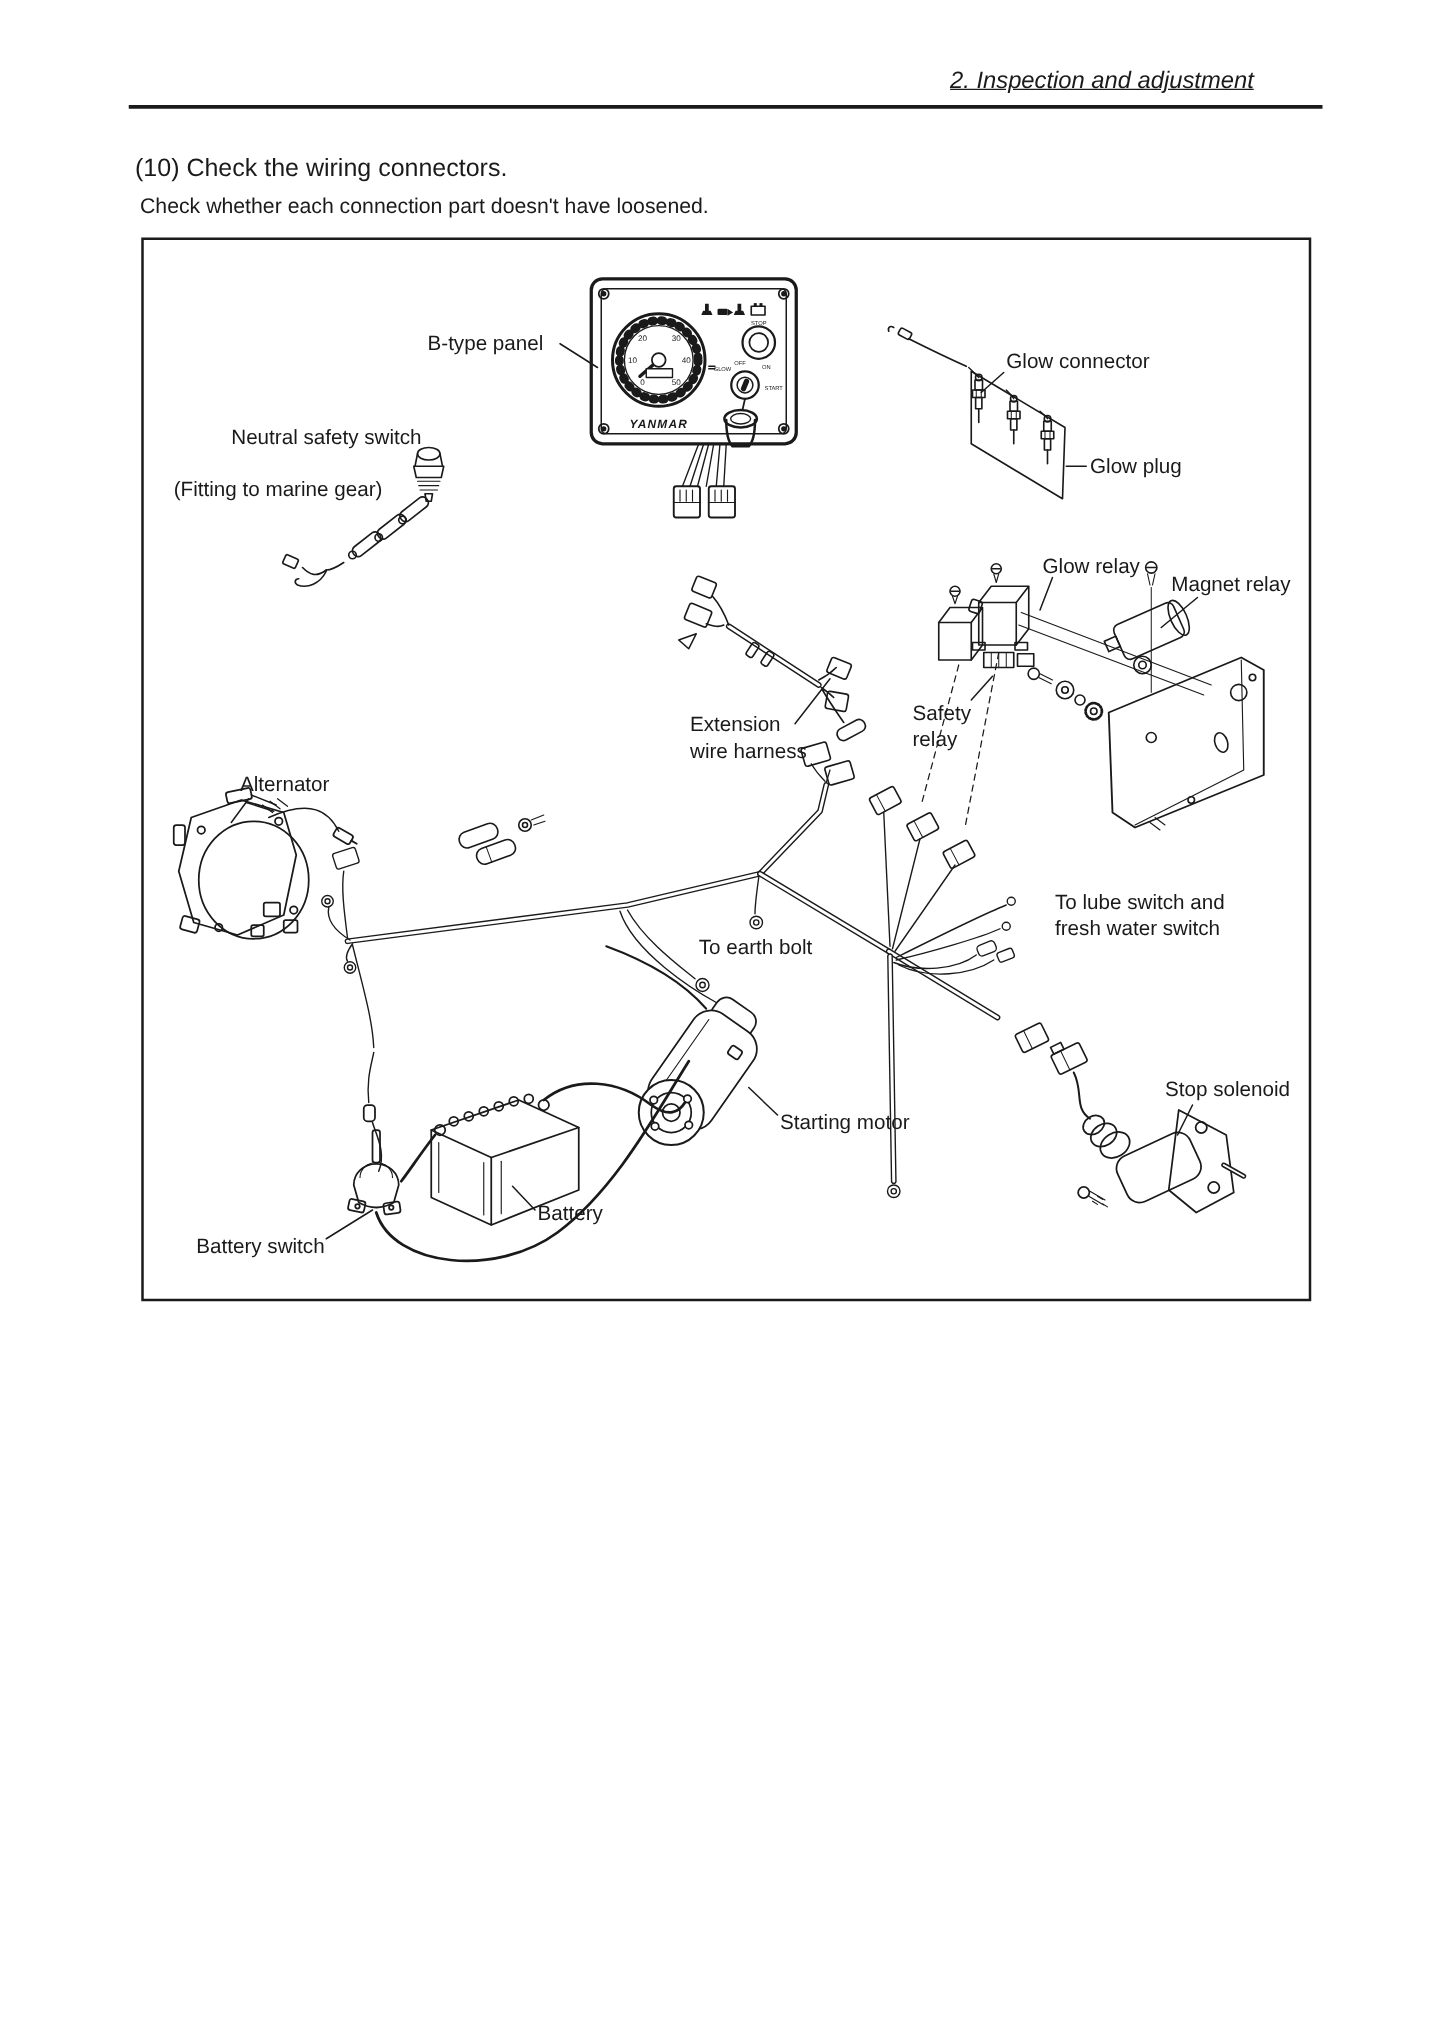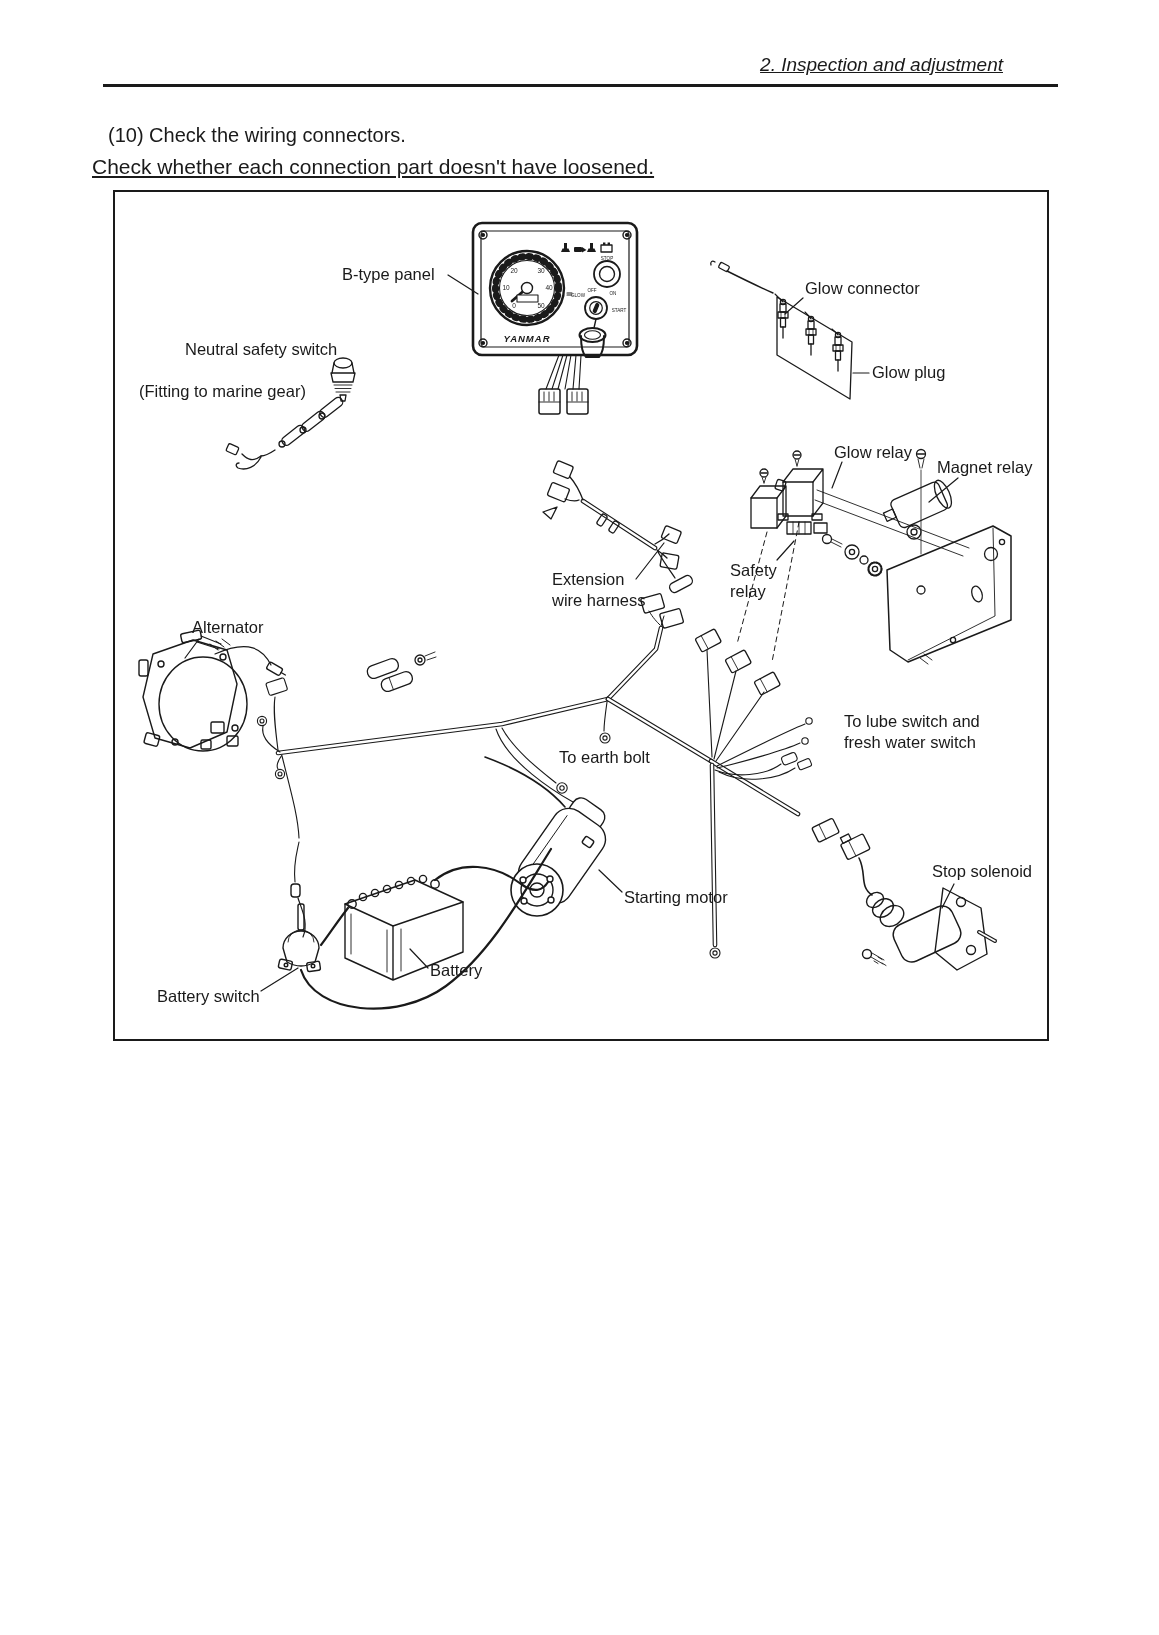--- a/index.html
+++ b/index.html
@@ -1,21 +1,21 @@
 <!DOCTYPE html>
 <html><head>
 <meta charset="utf-8">
 <style>
   html,body{margin:0;padding:0;background:#fff;}
   body{width:1159px;height:1635px;position:relative;font-family:"Liberation Sans",sans-serif;color:#1a1a1a;}
   .abs{position:absolute;}
   .running-head{top:54px;right:156px;font-size:19px;font-style:italic;text-decoration:underline;}
   .head-rule{top:84px;left:103px;width:955px;height:3px;background:#1a1a1a;}
   .section-title{top:124px;left:108px;font-size:20px;text-align:right;}
-  .instruction{top:155px;left:92px;font-size:21px;text-decoration:underline;}
+  .instruction{top:155px;left:112px;font-size:17px;}
   .diagram-box{top:190px;left:113px;width:932px;height:847px;border:2px solid #1a1a1a;}
   .diagram-box svg{display:block;width:932px;height:847px;}
   .footer{top:1637px;left:0;width:100%;text-align:center;font-size:17px;}
   svg text{fill:#1a1a1a;stroke:none;font-family:"Liberation Sans",sans-serif;}
   .lbl{font-size:16.5px;}
   .tiny{font-size:4.6px;}
   .num{font-size:6.5px;}
   .brand{font-size:9.5px;font-weight:bold;letter-spacing:1px;font-style:italic;}
   .tube1{stroke:#1a1a1a;fill:none;stroke-width:4.6;stroke-linejoin:round;}
   .tube2{stroke:#fff;fill:none;stroke-width:2.4;stroke-linejoin:round;}

